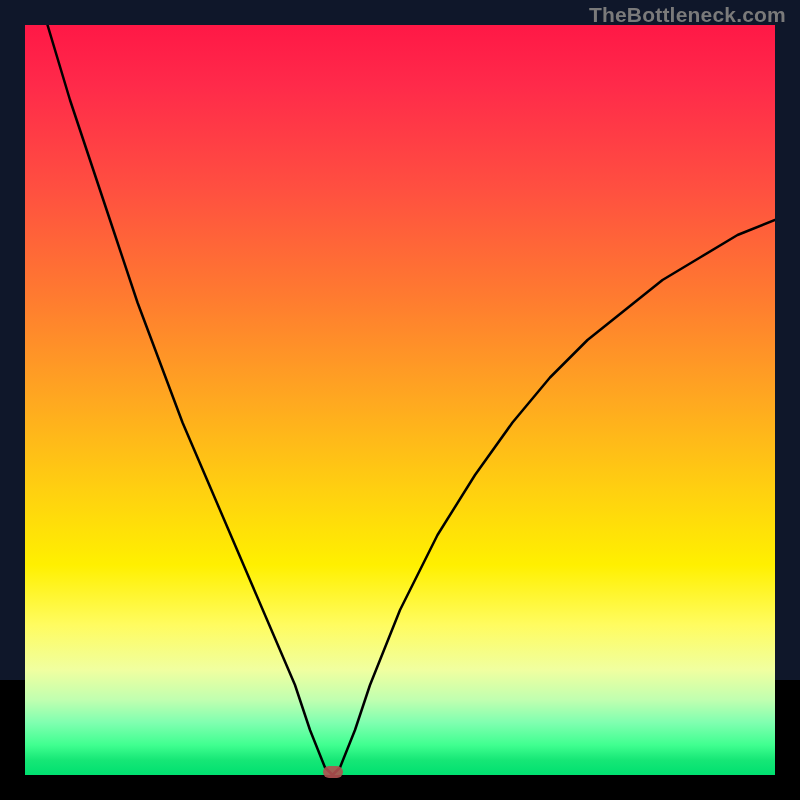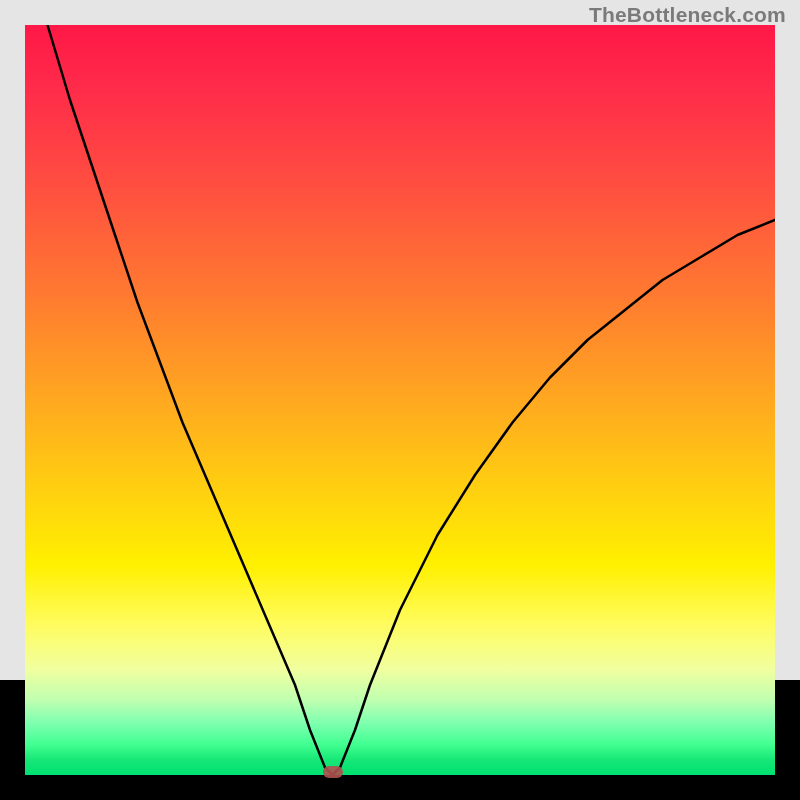--- a/index.html
+++ b/index.html
@@ -8,21 +8,21 @@
     width: 800px;
     height: 800px;
     overflow: hidden;
     background: #000;
     font-family: Arial, Helvetica, sans-serif;
   }
   .frame {
     position: relative;
     width: 800px;
     height: 680px;
-    background: #e5e5e5;
+    background: #0f172a;
   }
   .plot {
     position: absolute;
     left: 25px;
     top: 25px;
     width: 750px;
     height: 750px;
     
     background: linear-gradient(to bottom,
       #ff1846 0%,

